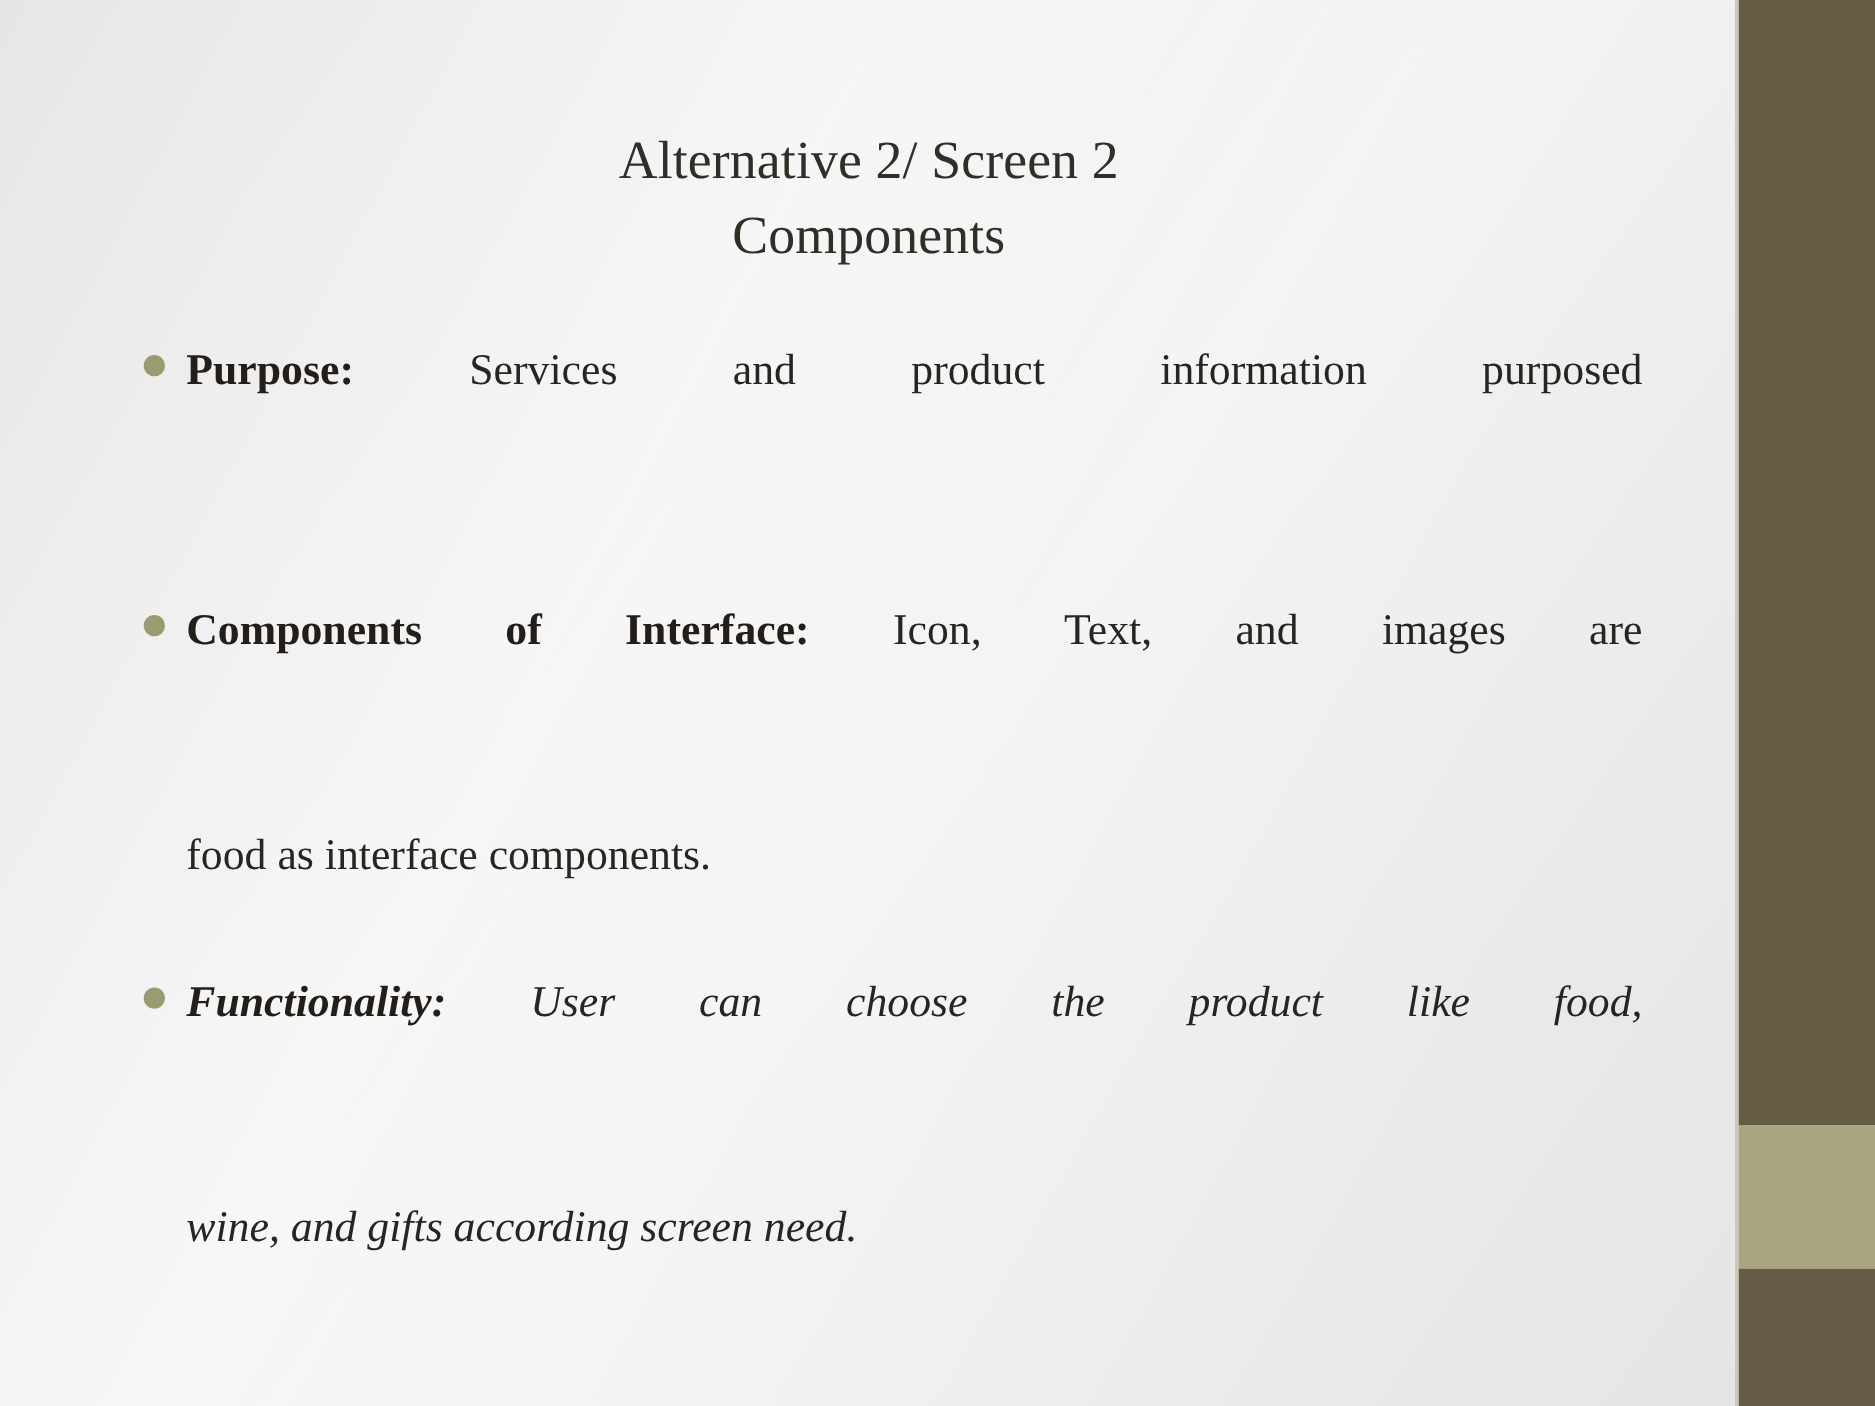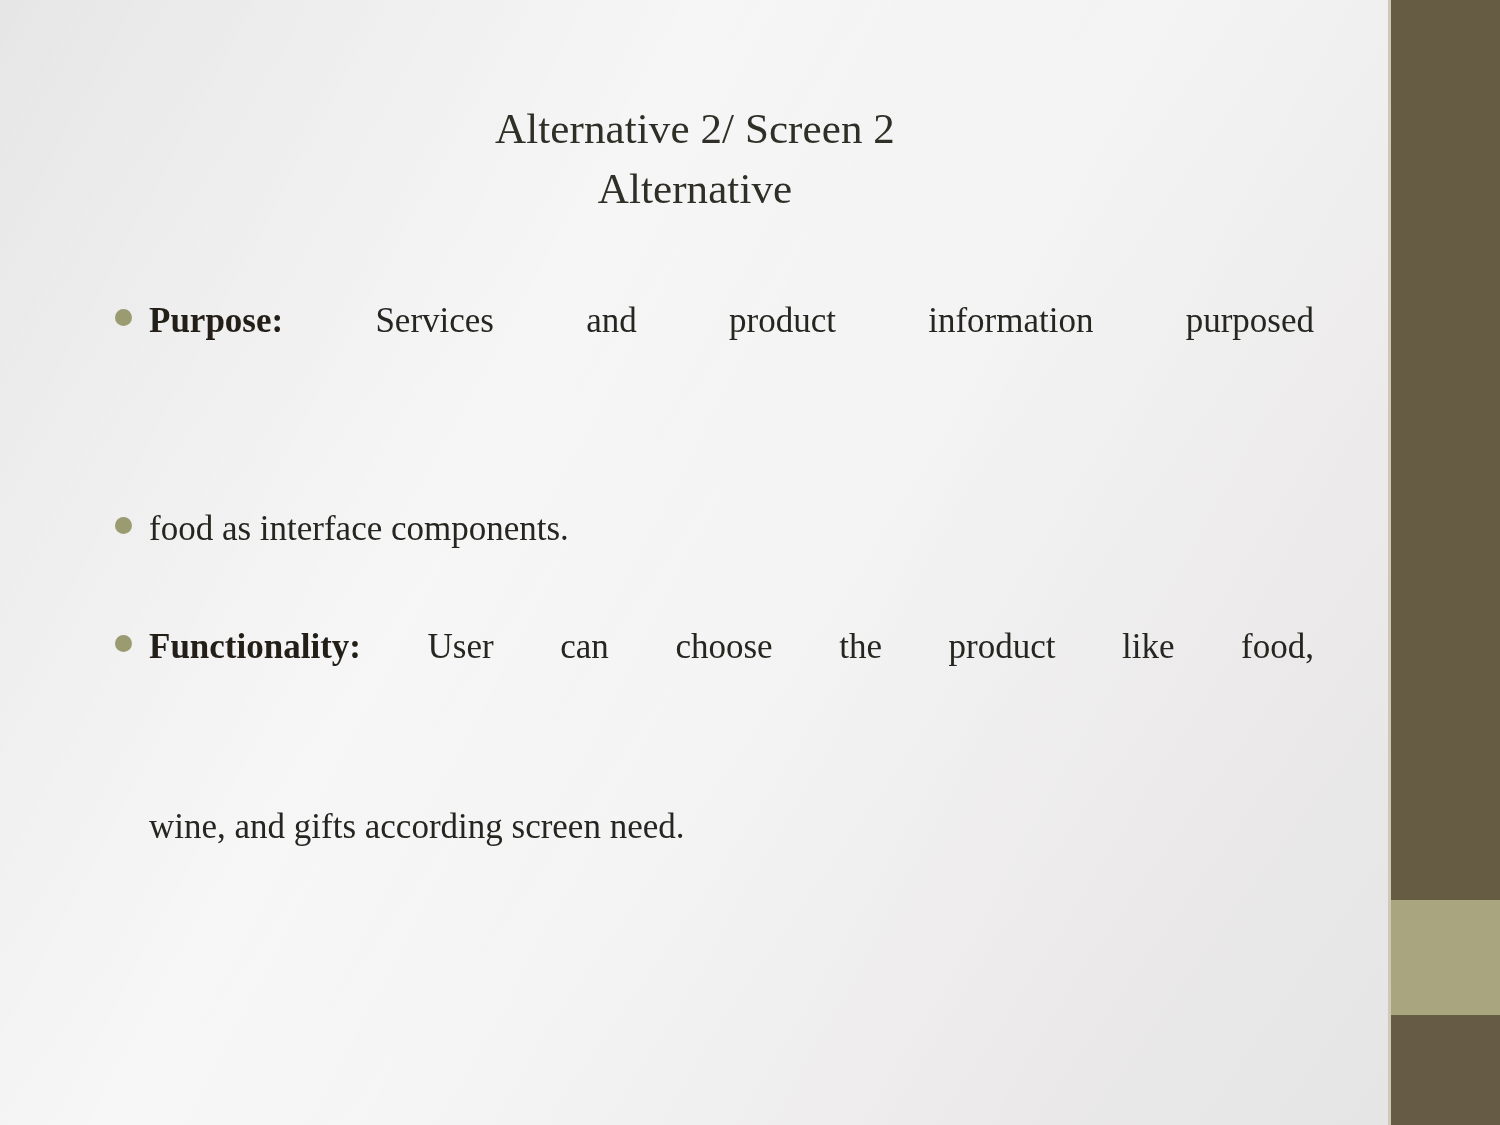--- a/index.html
+++ b/index.html
@@ -95,36 +95,36 @@
     color: #2f2f27;
     font-size: 43px;
     line-height: 60px;
     letter-spacing: 0.1px;
   }
   .title-line { display: block; white-space: pre; }
 
   
   .body-block {
     position: absolute;
-    top: 265px;
+    top: 240px;
     left: 104px;
     width: 1210px;
   }
 
   .bullet-row {
     position: relative;
     padding-left: 45px;
     margin-bottom: 28px;
     color: #262621;
     font-size: 35px;
     line-height: 90px;
     text-align: justify;
     text-justify: inter-word;
   }
-  .bullet-row:last-child { margin-bottom: 0; }
+  .bullet-row:last-child { margin-bottom: 0; font-style: italic; }
 
   .bullet-dot {
     position: absolute;
     left: 11px;
     top: 33px;
     width: 17px;
     height: 17px;
     border-radius: 50%;
     background: #9b9b72;
   }
@@ -153,32 +153,33 @@
 </style>
 </head>
 <body>
 
 <div id="slide">
 
   <div class="content">
 
     <div class="title-block">
       <span class="title-line">Alternative 2/ Screen 2</span>
-      <span class="title-line">Alternative</span>
+      <span class="title-line">Components</span>
     </div>
 
     <div class="body-block">
 
       <div class="bullet-row">
         <span class="bullet-dot"></span>
         <span class="bullet-text"><span class="lead">Purpose:</span><span> Services and product information purposed</span></span>
       </div>
 
       <div class="bullet-row">
         <span class="bullet-dot"></span>
+        <span class="bullet-text"><span class="lead">Components of Interface:</span><span> Icon, Text, and images are</span></span>
         <span class="tail">food as interface components.</span>
       </div>
 
       <div class="bullet-row">
         <span class="bullet-dot"></span>
         <span class="bullet-text"><span class="lead">Functionality:</span><span> User can choose the product like food,</span></span>
         <span class="tail">wine, and  gifts  according screen need.</span>
       </div>
 
     </div>

